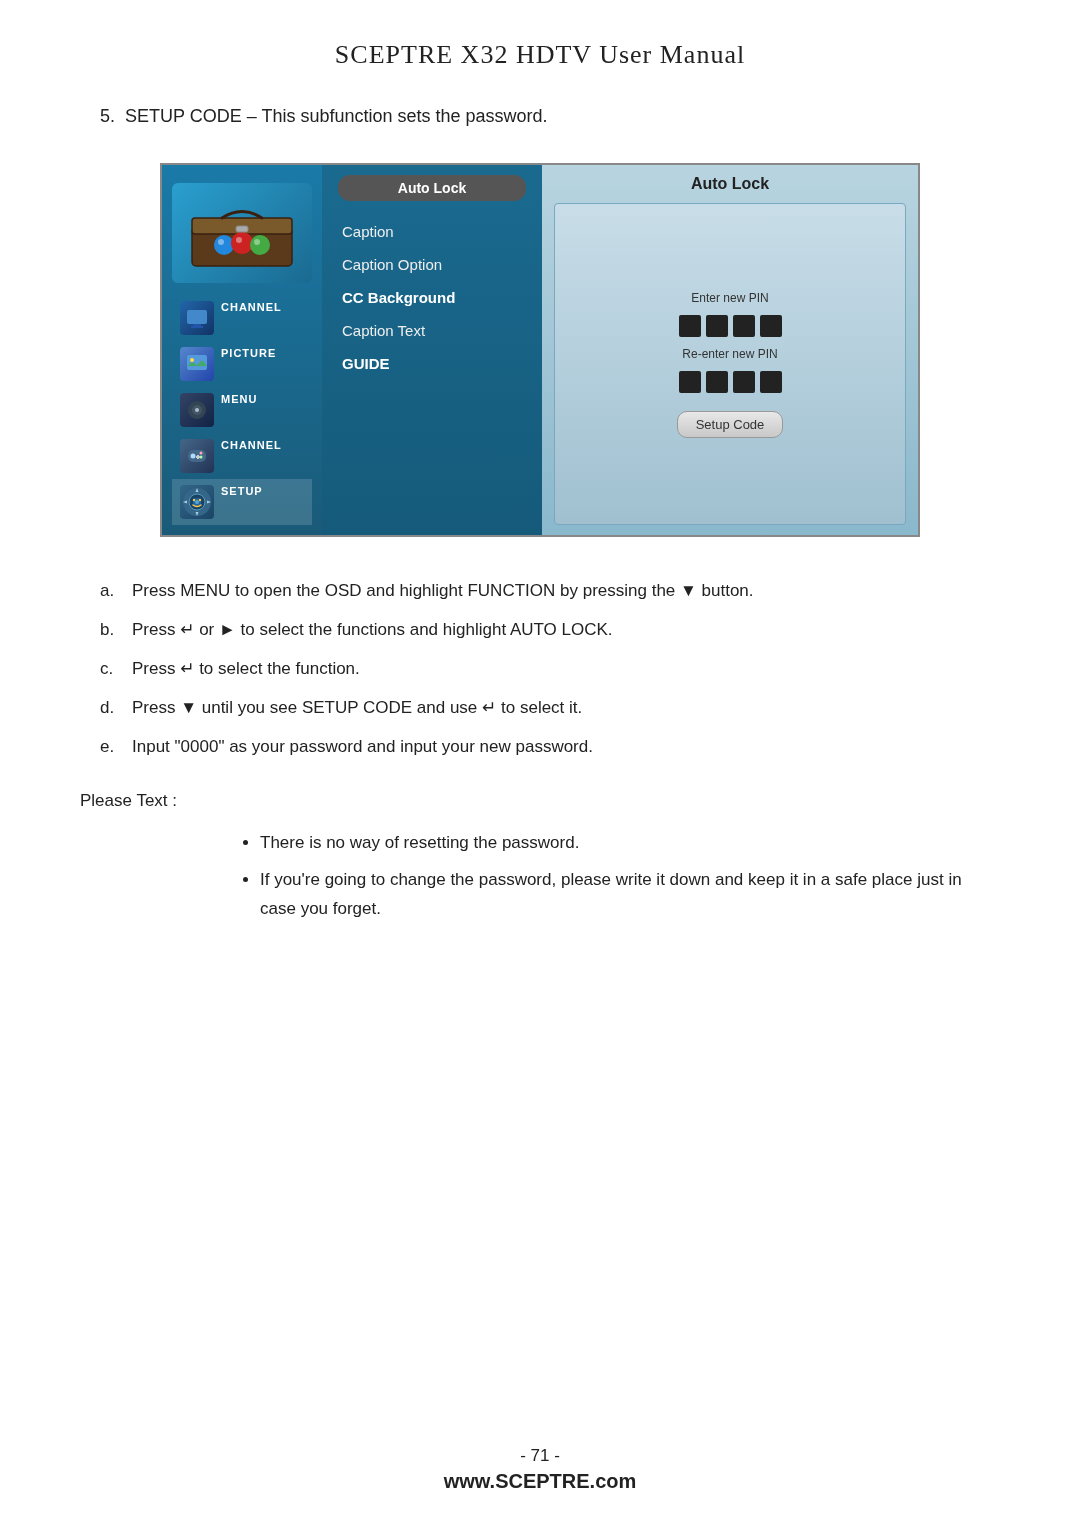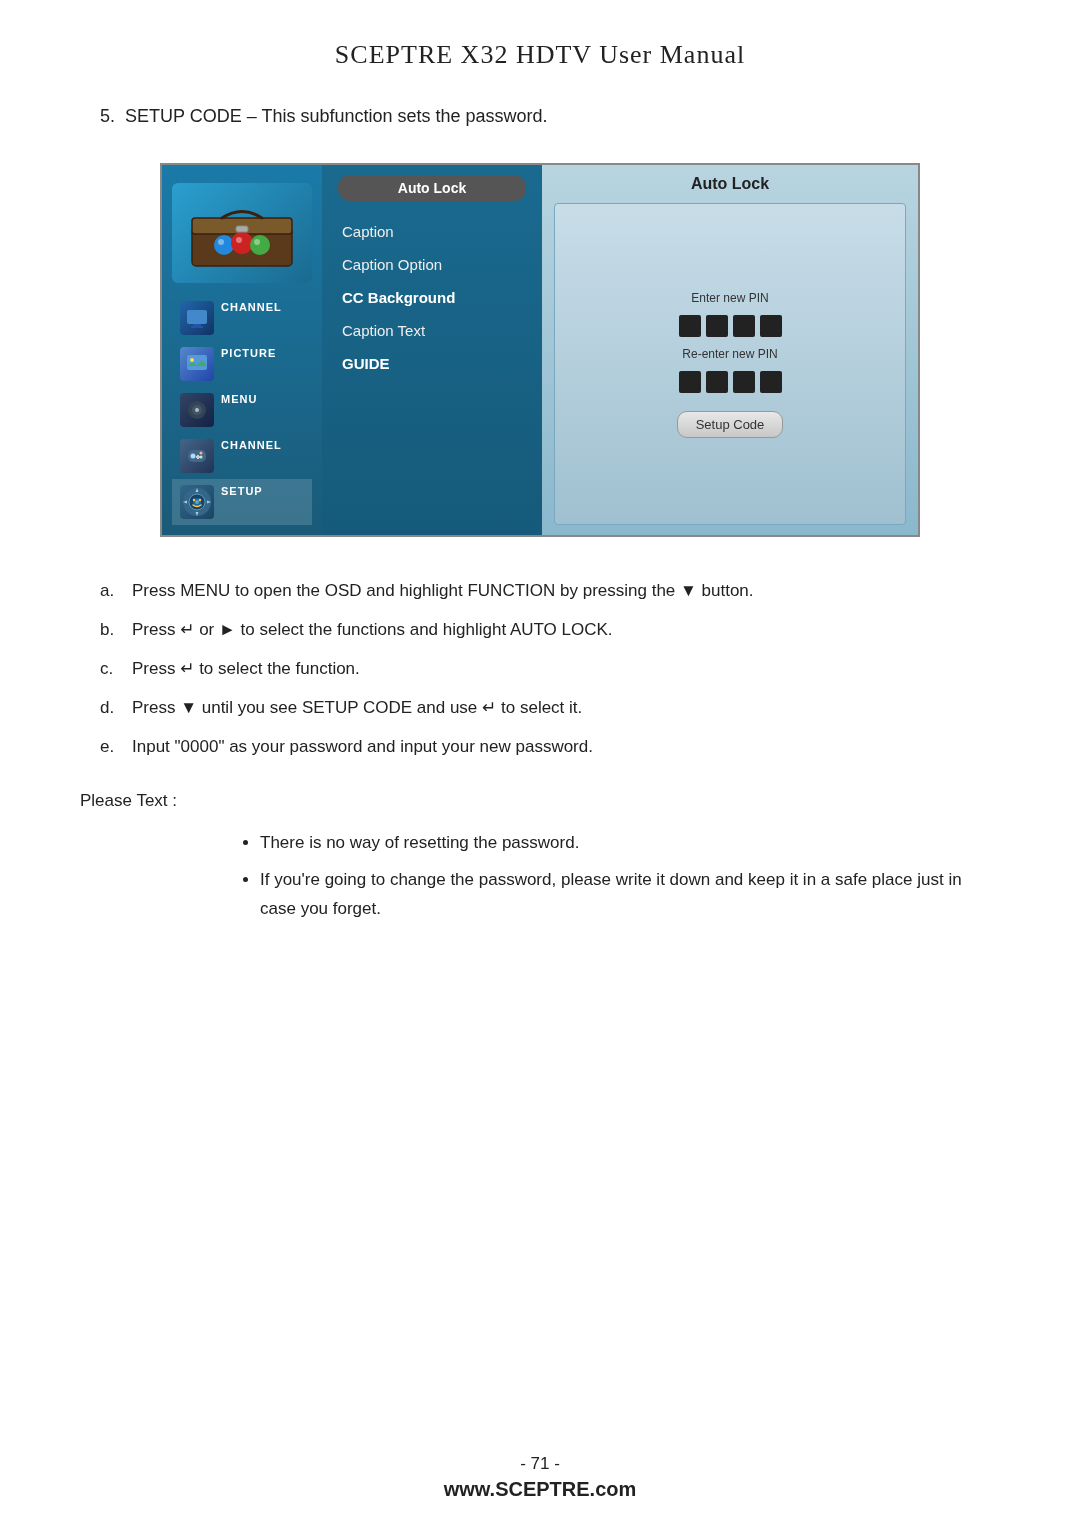--- a/index.html
+++ b/index.html
@@ -232,21 +232,21 @@
       line-height: 1.7;
     }
 
     .note-list li {
       margin-bottom: 8px;
     }
 
     
     .page-footer {
       position: absolute;
-      bottom: 32px;
+      bottom: 40px;
       left: 0;
       right: 0;
       text-align: center;
       font-size: 17px;
       color: #222;
     }
 
     .footer-page {
       margin-bottom: 4px;
     }

